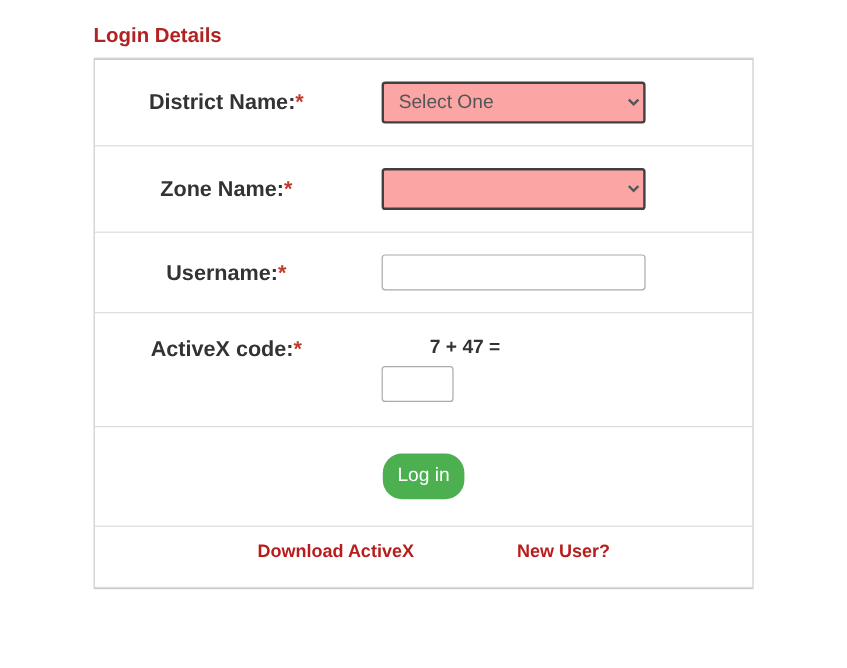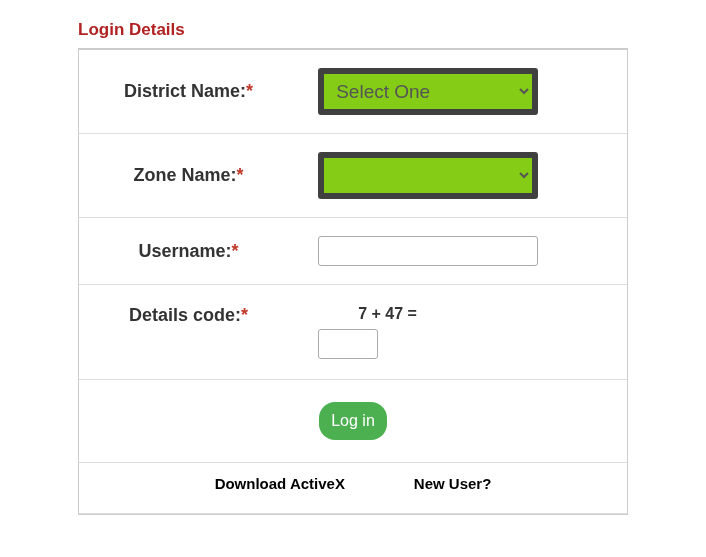--- a/index.html
+++ b/index.html
@@ -60,24 +60,24 @@
       color: #c0392b;
     }
 
     .input-cell {
       width: 60%;
     }
 
     .form-select {
       width: 220px;
       padding: 6px 8px;
-      font-size: 19px;
-      border: 6px solid #404040;
+      font-size: 16px;
+      border: 2px solid #404040;
       border-radius: 3px;
-      background: #84cc16;
+      background: #fca5a5;
       color: #555;
       appearance: auto;
     }
 
     .form-input {
       width: 220px;
       padding: 6px 8px;
       font-size: 14px;
       border: 1px solid #aaa;
       border-radius: 3px;
@@ -121,25 +121,26 @@
       cursor: pointer;
     }
 
     .links-row td {
       text-align: center;
       padding: 12px 20px 20px 20px;
       border-bottom: none;
     }
 
     .footer-link {
-      color: #000000;
+      color: #b91c1c;
       font-weight: bold;
       font-size: 15px;
       text-decoration: none;
       cursor: pointer;
+      margin-left: 17px;
     }
 
     .link-spacer {
       display: inline-block;
       width: 60px;
     }
 
     .border-wrapper {
       border: 1px solid #ccc;
       margin-top: 0;
@@ -181,21 +182,21 @@
           <span>Username:</span><span class="required">*</span>
         </td>
         <td class="input-cell">
           <input type="text" class="form-input" style="">
         </td>
       </tr>
 
 
       <tr class="security-row">
         <td class="label-cell">
-          <span>Details code:</span><span class="required">*</span>
+          <span>ActiveX code:</span><span class="required">*</span>
         </td>
         <td class="input-cell">
           <div class="security-equation">7 + 47 =</div>
           <input type="text" class="security-input" style="">
         </td>
       </tr>
 
       <tr class="action-row">
         <td colspan="2">
           <button class="login-btn">Log in</button>

